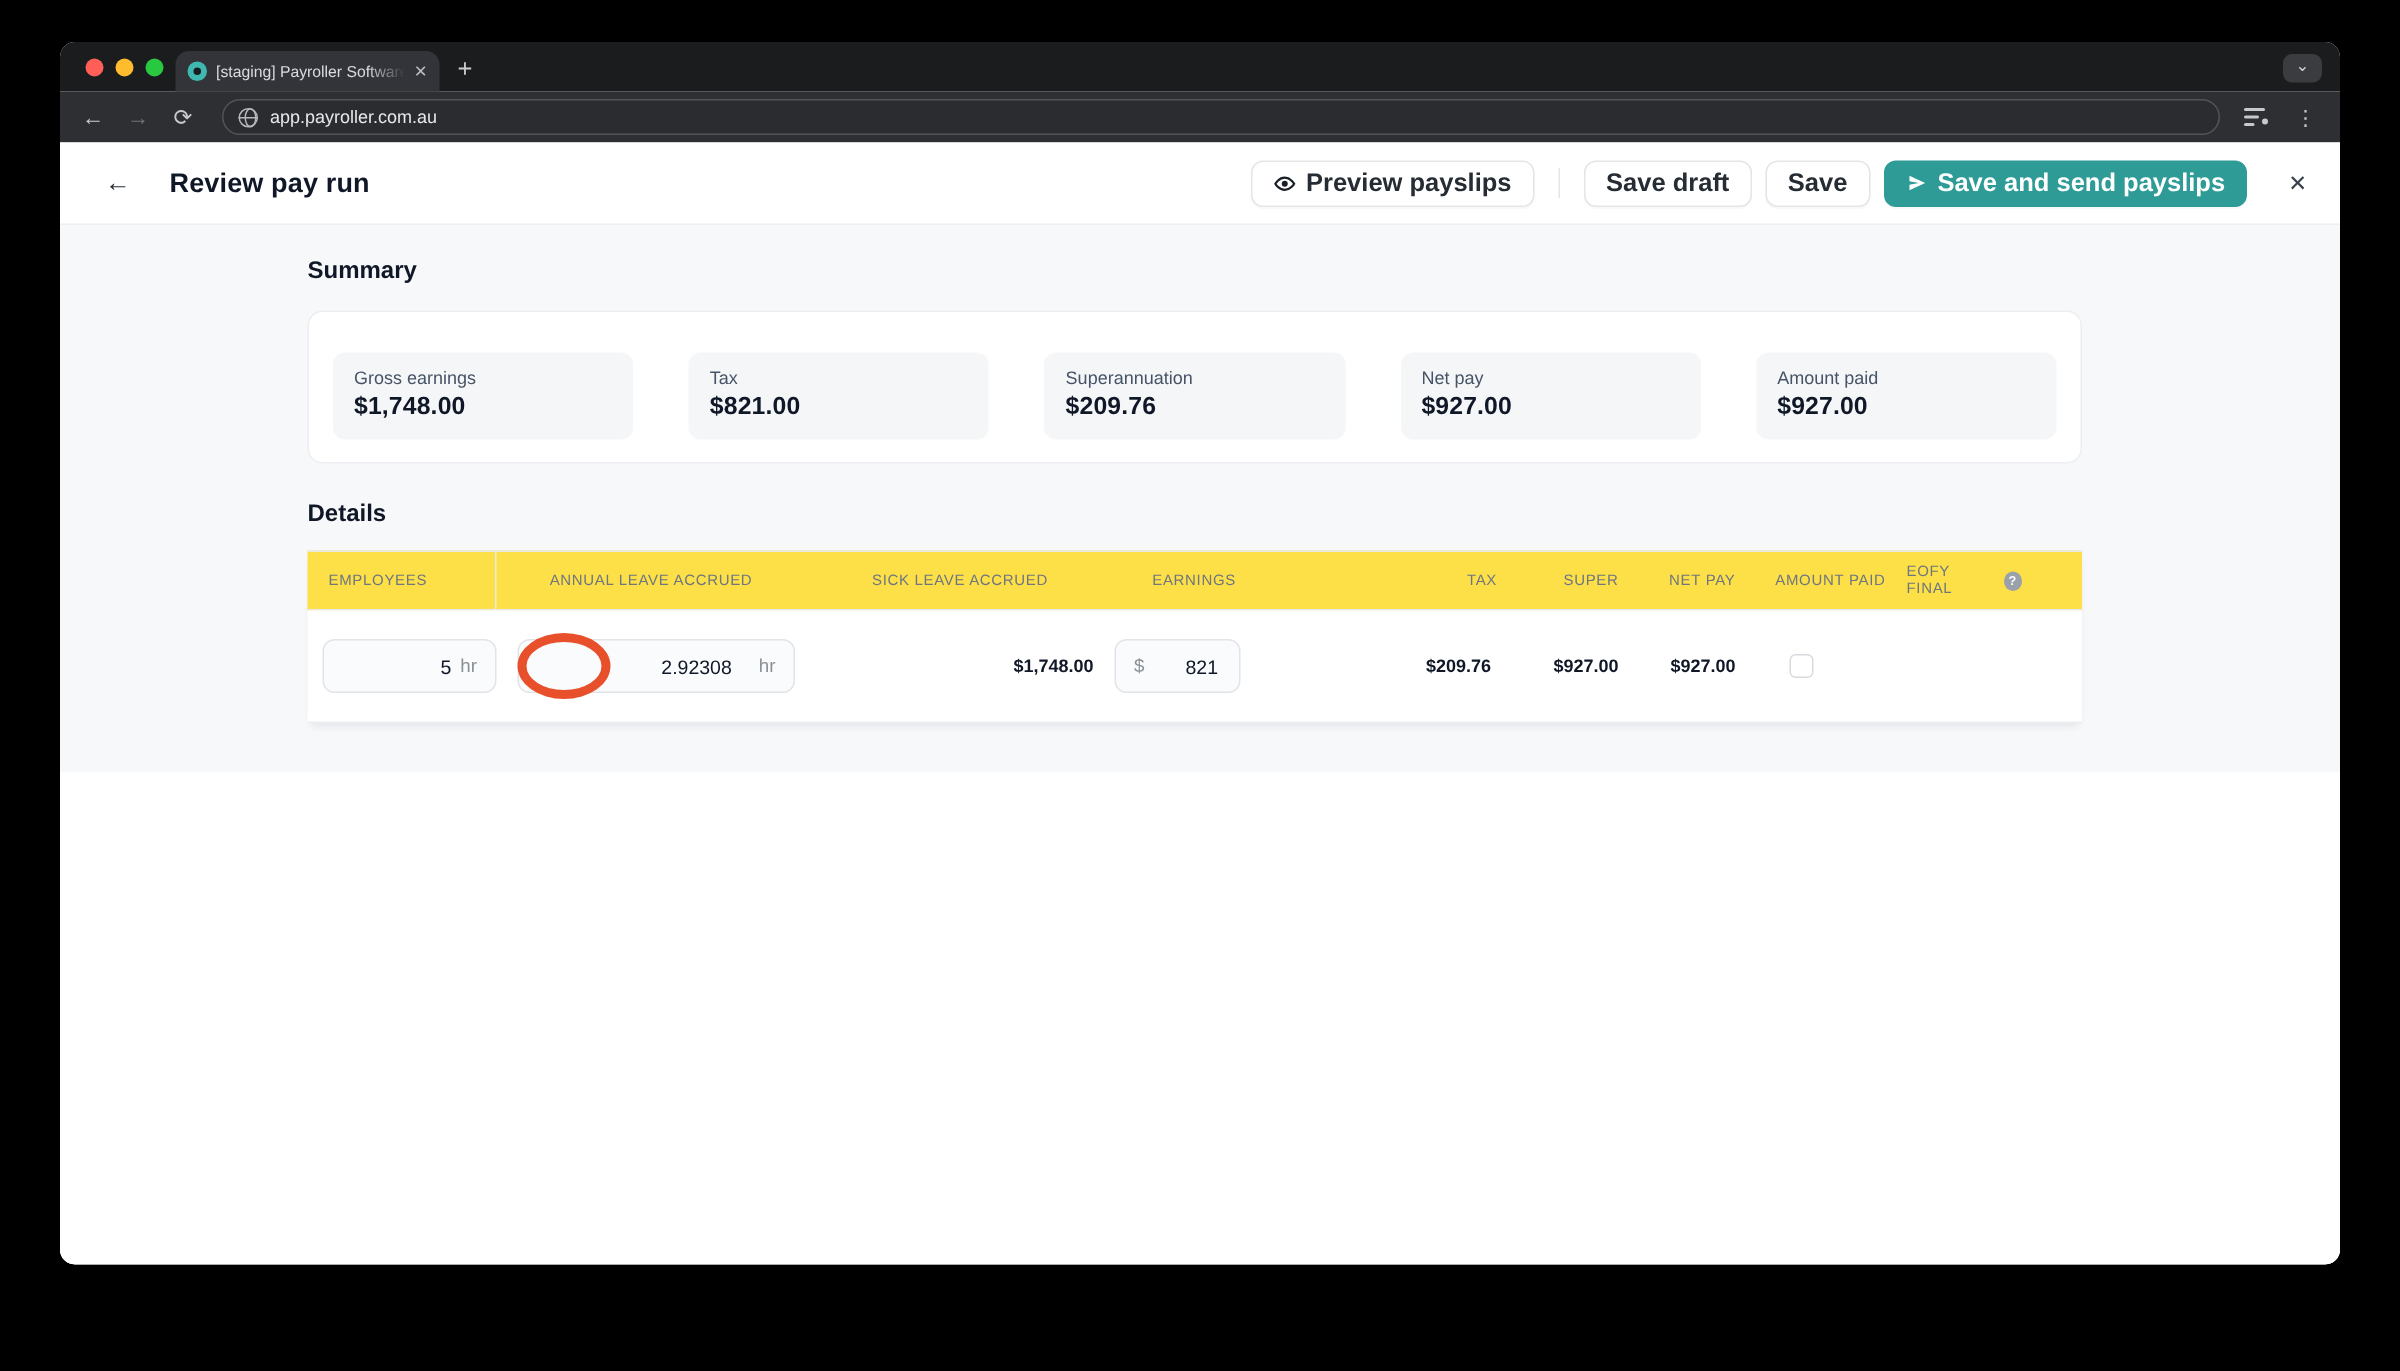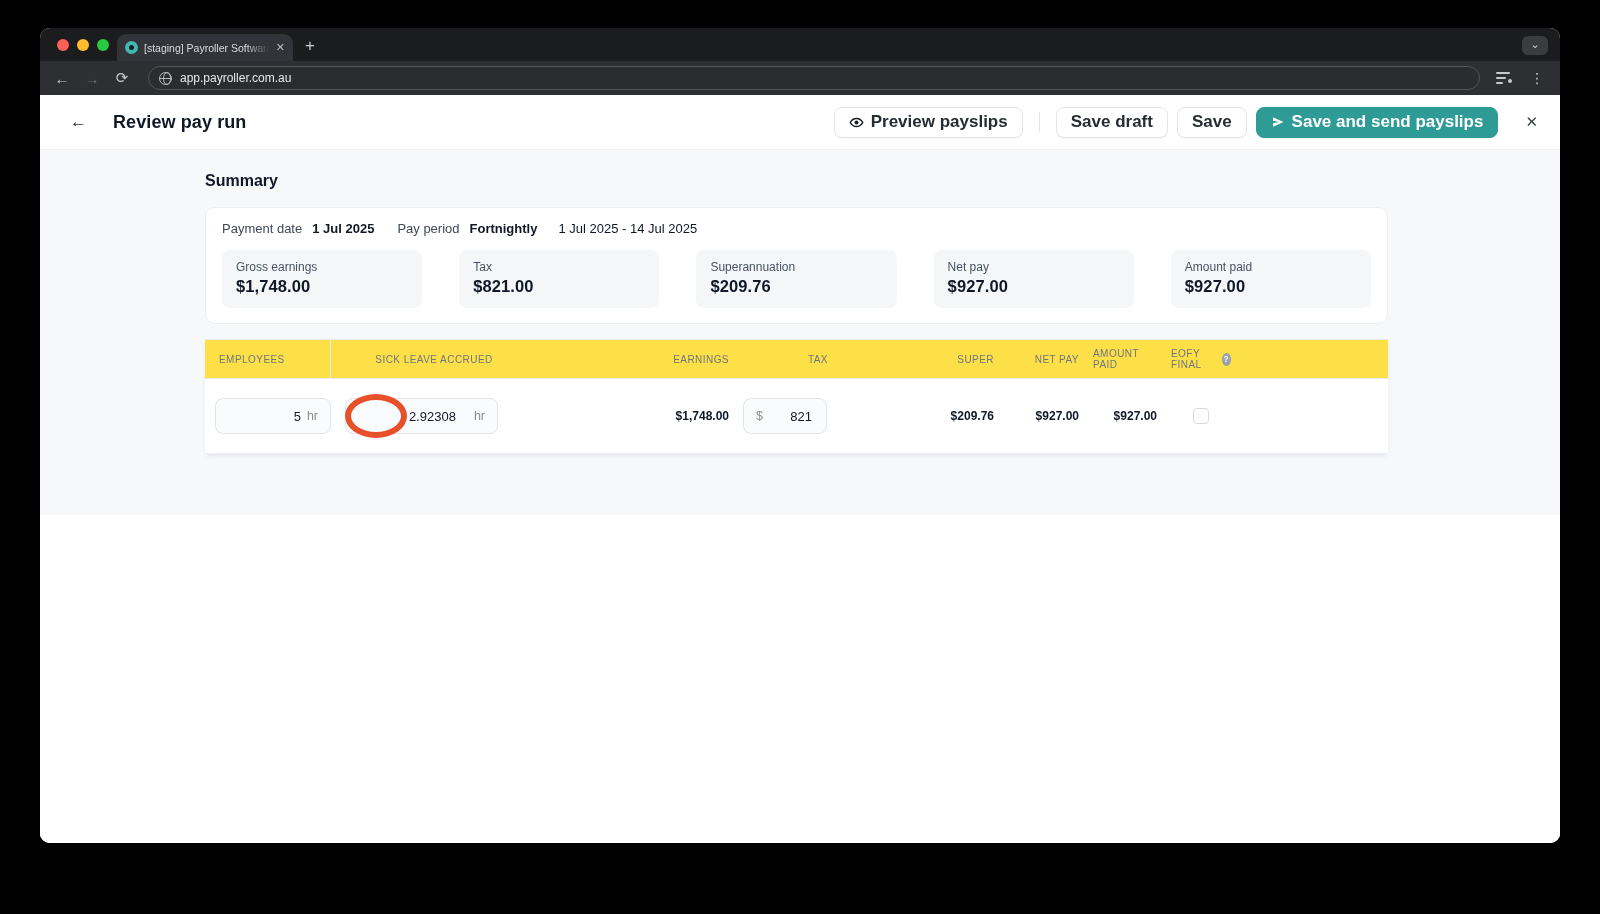--- a/index.html
+++ b/index.html
@@ -95,21 +95,21 @@
   .emp-name { font-size:12.5px; font-weight:700; color:#101828; }
   .reset-link { font-size:12px; font-weight:700; color:#e07b35; margin-left:9px; }
 
   .hr-input { height:36px; border:1px solid #e2e4e8; background:#fafbfc; border-radius:8px;
               display:flex; align-items:center; justify-content:flex-end; gap:6px; padding:0 12px; }
   .hr-input .in-val { font-size:13px; color:#101828; }
   .hr-input .in-unit { font-size:12.5px; color:#8a9097; }
   .annual-cell { position:relative; padding-left:10px; }
   .annual-cell .hr-input { width:186px; }
   .sick-cell { padding-left:14px; }
-  .sick-cell .hr-input { width:153px;gap:18px; }
+  .sick-cell .hr-input { width:185px;gap:18px; }
 
   .money { font-size:12px; font-weight:700; color:#101828; }
 
   .tax-input { width:155px; height:36px; border:1px solid #e2e4e8; background:#fafbfc; border-radius:8px;
                display:flex; align-items:center; padding:0 14px 0 12px; margin-right:11px; }
   .tax-input .cur { font-size:12.5px; color:#8a9097; }
   .tax-input .in-val { margin-left:auto; font-size:13px; color:#101828; }
 
   .info-dot { width:13px; height:13px; border-radius:50%; background:#9aa1ab; color:#fff; font-size:8.5px;
               font-weight:700; display:flex; align-items:center; justify-content:center; }
@@ -185,28 +185,20 @@
         </button>
         <span class="header-close">✕</span>
       </div>
     </div>
 
     <div class="page-body">
 
       <div class="section-title">Summary</div>
 
       <div class="summary-card">
-        <div class="meta-row">
-          <span class="lbl">Payment date</span>
-          <span class="val">1 Jul 2025</span>
-          <span class="gap"></span>
-          <span class="lbl">Pay period</span>
-          <span class="val">Fortnightly</span>
-          <span class="range">1 Jul 2025 - 14 Jul 2025</span>
-        </div>
         <div class="stats-row">
           <div class="stat">
             <div class="s-label">Gross earnings</div>
             <div class="s-value">$1,748.00</div>
           </div>
           <div class="stat">
             <div class="s-label">Tax</div>
             <div class="s-value">$821.00</div>
           </div>
           <div class="stat">
@@ -217,24 +209,26 @@
             <div class="s-label">Net pay</div>
             <div class="s-value">$927.00</div>
           </div>
           <div class="stat">
             <div class="s-label">Amount paid</div>
             <div class="s-value">$927.00</div>
           </div>
         </div>
       </div>
 
+      <div class="section-title details-title">Details</div>
 
       <div class="pay-table">
         <div class="t-grid t-head">
           <div class="c-emp">EMPLOYEES</div>
+          <div class="c-center">ANNUAL LEAVE ACCRUED</div>
           <div class="c-center">SICK LEAVE ACCRUED</div>
           <div class="c-right">EARNINGS</div>
           <div class="c-right tight">TAX</div>
           <div class="c-right">SUPER</div>
           <div class="c-right">NET PAY</div>
           <div class="c-right">AMOUNT PAID</div>
           <div class="c-eofy">
             <span>EOFY FINAL</span>
             <span class="info-dot">?</span>
           </div>

